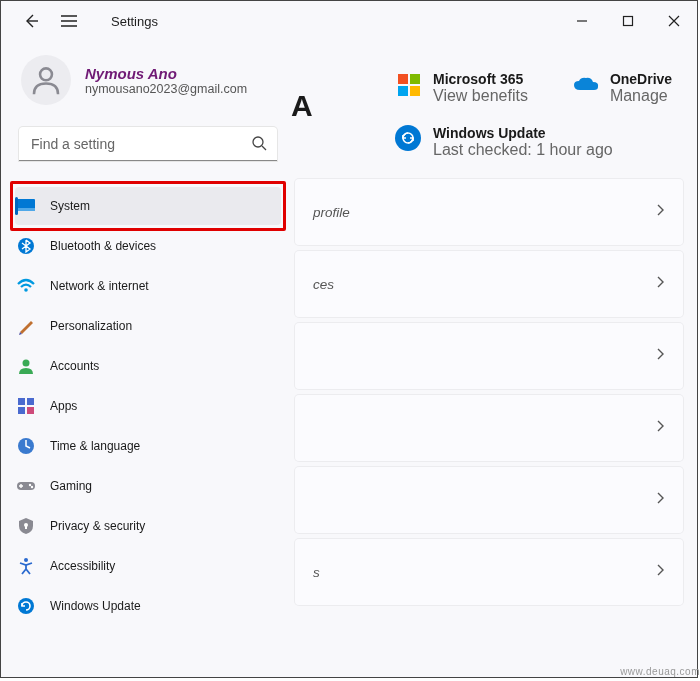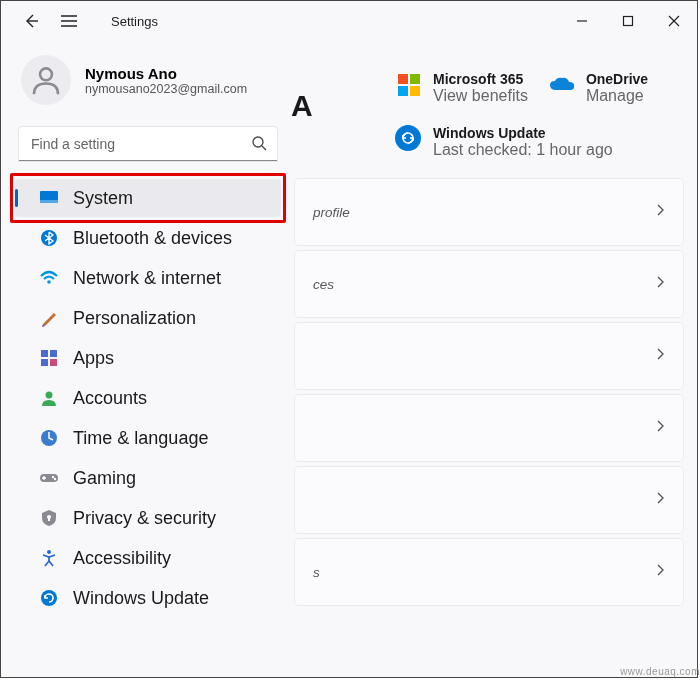--- a/index.html
+++ b/index.html
@@ -14,42 +14,42 @@
   .title { font-size: 13px; margin-left: 14px; color:#222; }
   .tb-right { margin-left: auto; display: flex; }
   .winctrl { width: 46px; height: 40px; display:flex; align-items:center; justify-content:center; color:#222; }
 
   .body { display:flex; height: calc(100% - 40px); }
 
   
   .sidebar { width: 290px; padding: 6px 10px 0 14px; height:100%; overflow:visible; }
   .account { display:flex; align-items:center; gap:14px; padding: 8px 4px 14px 6px; }
   .avatar { width: 50px; height:50px; border-radius:50%; background:#ececf0; display:flex; align-items:center; justify-content:center; }
-  .acc-name { font-size:15px; font-weight:600; color:#000000; }
+  .acc-name { font-size:15px; font-weight:600; color:#701a75;font-style:italic; }
   .acc-email { font-size:12.5px; color:#555; }
   
-  .searchwrap { margin: 8px 4px 18px 4px; position:relative; }
+  .searchwrap { margin: 8px 4px 26px 4px; position:relative; }
   .search { width: 100%; height: 34px; border: none; border-bottom:1px solid #888; background:#fff; border-radius:4px 4px 0 0; padding: 0 36px 0 12px; font-size:14px; color:#444; box-shadow:0 0 0 1px #e6e6e6; }
   .search::placeholder { color:#666; }
   .search-ic { position:absolute; right:10px; top:8px; color:#444; }
 
   .nav { display:flex; flex-direction:column; gap:2px; }
-  .nav-item { display:flex; align-items:center; height:38px; padding:0 24px; border-radius:4px; cursor:pointer; font-size:18px; color:#1a1a1a; position:relative; }
+  .nav-item { display:flex; align-items:center; height:38px; padding:0 1px; border-radius:4px; cursor:pointer; font-size:12px; color:#1a1a1a; position:relative; }
   .nav-item.active { background:#eaeaee; }
   .nav-item.active::before { content:""; position:absolute; left:0; top:10px; bottom:10px; width:3px; background:#0067c0; border-radius:3px; }
   .highlight-box { position:absolute; border:3px solid #e00000; border-radius:2px; pointer-events:none; left:-5px; right:-5px; top:-6px; bottom:-6px; }
   .nav-item.with-hl { position:relative; }
   .nav-ic { width:20px; height:20px; margin-right:14px; display:flex; align-items:center; justify-content:center; flex-shrink:0; }
 
   
   .main { flex:1; padding: 0 14px 0 4px; position:relative; }
 
   .heading-letter { font-size:30px; font-weight:700; color:#1a1a1a; position:absolute; top:48px; left:0; }
 
-  .tiles { display:flex; gap:20px; padding: 30px 0 0 100px; }
+  .tiles { display:flex; gap:44px; padding: 30px 0 0 100px; }
   .tile { display:flex; align-items:flex-start; gap:10px; }
   .tile-ic { width:28px; height:28px; display:flex; align-items:center; justify-content:center; }
   .tile-title { font-size:14px; font-weight:600; color:#1a1a1a; }
   .tile-sub { font-size:16px; color:#666; }
 
   .updrow { display:flex; align-items:flex-start; gap:12px; padding: 20px 0 10px 100px; }
   .updrow .tile-ic { width:26px; height:26px; border-radius:50%; background:#0078d4; color:#fff; }
 
   .cards { display:flex; flex-direction:column; gap:6px; padding-top:10px;font-style:italic; }
   .card { height:66px; background:#fbfbfe; border-radius:4px; display:flex; align-items:center; padding:0 18px; box-shadow:0 0 0 1px #ececef; cursor:pointer; position:relative; }
@@ -158,36 +158,36 @@
               <svg width="18" height="18" viewBox="0 0 18 18">
                 <path d="M3 15 L6 12 L14 4 L16 6 L8 14 L5 17 Z" fill="#c07030"></path>
                 <path d="M3 15 L5 17 L2 18 Z" fill="#5050a0"></path>
               </svg>
             </span>
           <span>Personalization</span>
         </div>
         <div class="nav-item">
           <span class="nav-ic">
               <svg width="18" height="18" viewBox="0 0 18 18">
+                <circle cx="9" cy="6" r="3.5" fill="#3aaa55"></circle>
+                <path d="M2 17 Q2 11 9 11 Q16 11 16 17 Z" fill="#3aaa55"></path>
+              </svg>
+            </span>
+          <span>Accounts</span>
+        </div>
+        <div class="nav-item">
+          <span class="nav-ic">
+              <svg width="18" height="18" viewBox="0 0 18 18">
                 <rect x="1" y="1" width="7" height="7" fill="#4a6acf"></rect>
                 <rect x="10" y="1" width="7" height="7" fill="#4a6acf"></rect>
                 <rect x="1" y="10" width="7" height="7" fill="#4a6acf"></rect>
                 <rect x="10" y="10" width="7" height="7" fill="#ce4a7a"></rect>
               </svg>
             </span>
           <span>Apps</span>
-        </div>
-        <div class="nav-item">
-          <span class="nav-ic">
-              <svg width="18" height="18" viewBox="0 0 18 18">
-                <circle cx="9" cy="6" r="3.5" fill="#3aaa55"></circle>
-                <path d="M2 17 Q2 11 9 11 Q16 11 16 17 Z" fill="#3aaa55"></path>
-              </svg>
-            </span>
-          <span>Accounts</span>
         </div>
         <div class="nav-item">
           <span class="nav-ic">
               <svg width="18" height="18" viewBox="0 0 18 18">
                 <circle cx="9" cy="9" r="8" fill="#3a7acf"></circle>
                 <path d="M9 3 V9 L13 11" stroke="#fff" stroke-width="1.5" fill="none"></path>
               </svg>
             </span>
           <span>Time &amp; language</span>
         </div>

